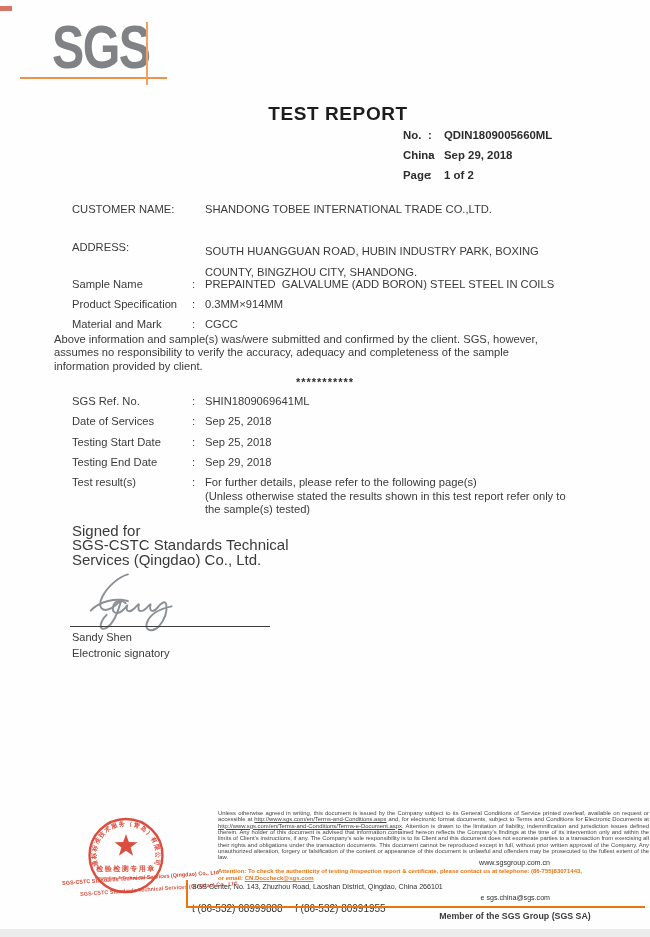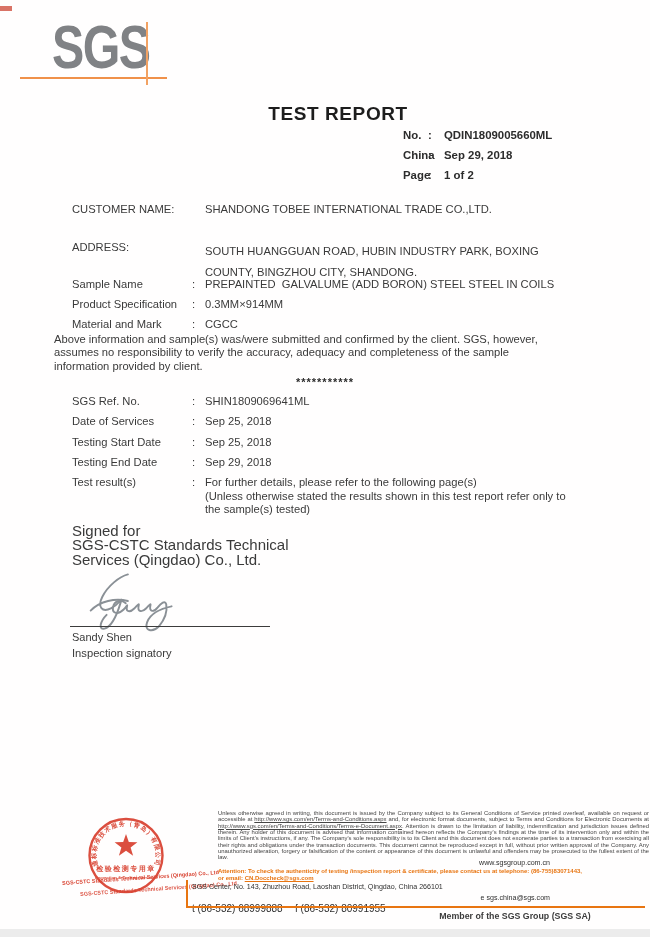--- a/index.html
+++ b/index.html
@@ -155,21 +155,21 @@
 
   <svg class="abs sig-svg" width="120" height="66" viewBox="0 0 110 62">
     <g fill="none" stroke="#8a9096" stroke-width="1.8" stroke-linecap="round">
       <path d="M38,6 C30,8 19,17 14,27 C9,37 14,42 22,38 C30,34 34,25 31,33 C28,43 23,55 16,57 C10,58 12,50 18,44 M3,40 C12,31 26,28 38,31"></path>
       <path d="M36,33 C31,29 25,31 24,37 C23,43 29,44 34,39 C37,36 38,33 37,37 C36,41 40,42 44,38 C47,35 49,32 48,36 C47,41 51,42 55,38 C58,35 60,32 59,36 C58,41 62,42 66,37 C69,33 73,30 74,34 C75,40 73,48 67,55 C61,61 53,59 56,51 C59,43 69,38 79,36"></path>
     </g>
   </svg>
 
   <div class="abs sig-line"></div>
   <div class="abs sig-name">Sandy Shen</div>
-  <div class="abs sig-role">Inspection signatory</div>
+  <div class="abs sig-role">Electronic signatory</div>
 
   <svg class="abs stamp-svg" width="88" height="88" viewBox="0 0 88 88">
     <defs>
       <path id="arcpath" d="M 14.8 53.2 A 30 30 0 1 1 69.2 53.2" fill="none"></path>
     </defs>
     <circle cx="42" cy="40.5" r="36.5" fill="none" stroke="#d8402f" stroke-width="2.4"></circle>
     <text fill="#d8402f" font-size="6.2" font-weight="bold" letter-spacing="1" text-anchor="middle">
       <textPath href="#arcpath" startOffset="50%">通标标准技术服务（青岛）有限公司</textPath>
     </text>
     <polygon fill="#d8402f" points="42,19 44.8,27.1 53.4,27.3 46.6,32.5 49.1,40.7 42,35.8 34.9,40.7 37.4,32.5 30.6,27.3 39.2,27.1"></polygon>

